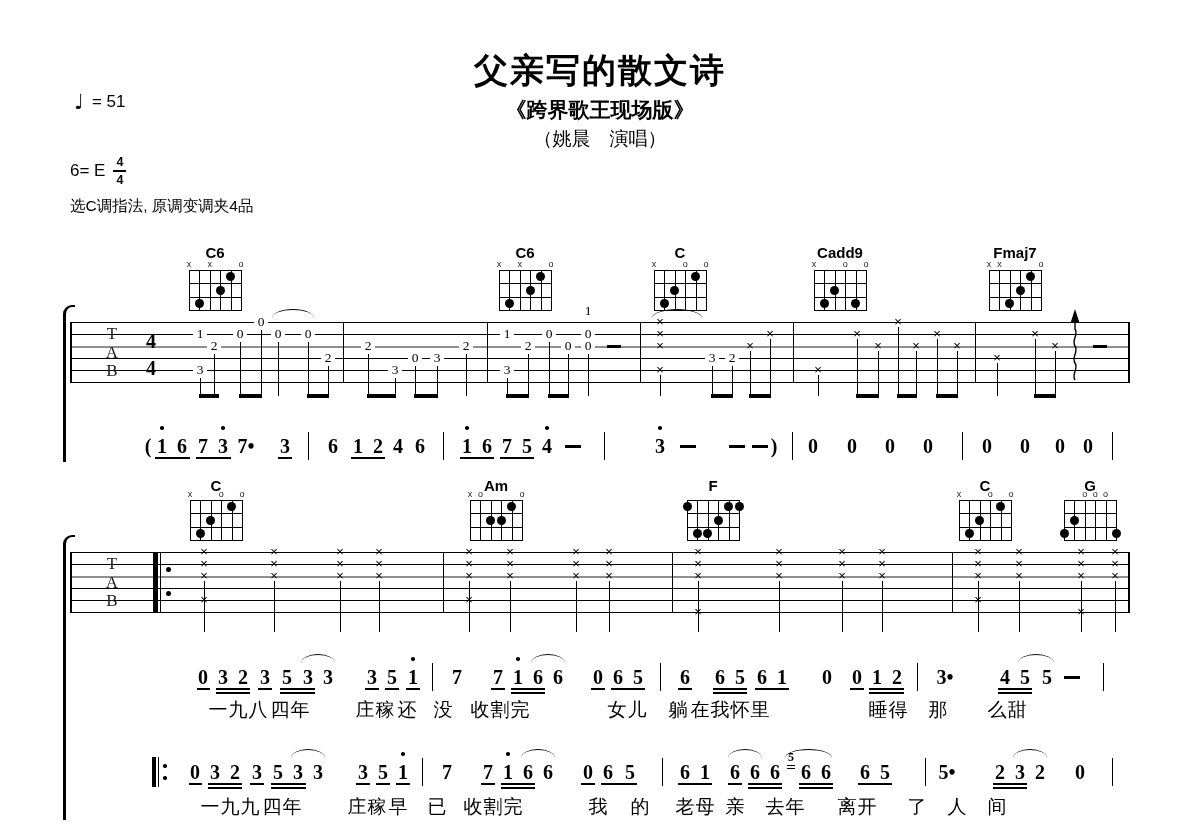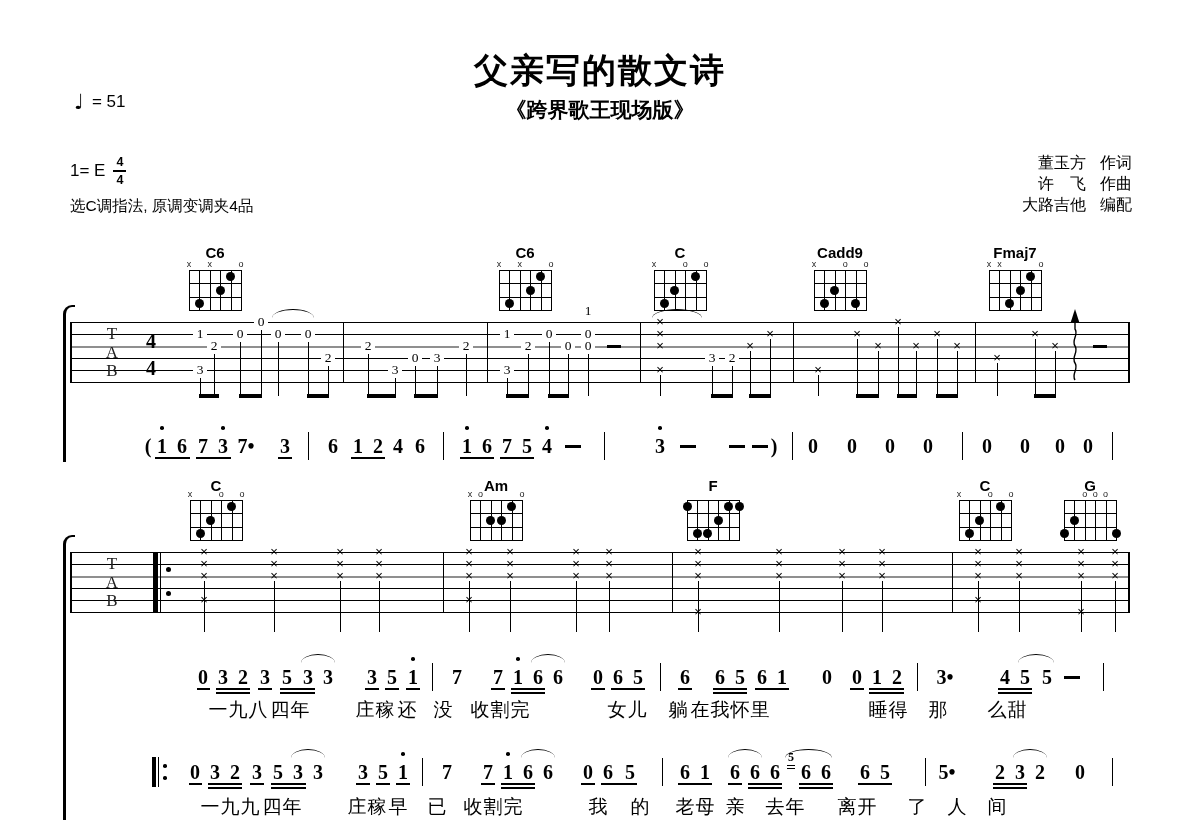--- a/index.html
+++ b/index.html
@@ -38,51 +38,38 @@
       font:400 16px "Liberation Sans",sans-serif;}
   .credit-line .cname{white-space:pre;}
   .credit-line .crole{margin-left:14px;}
 </style>
 </head>
 <body>
 
 <div id="page">
   <div id="song-title">父亲写的散文诗</div>
   <div id="song-subtitle">《跨界歌王现场版》</div>
+  <div id="performer">（姚晨　演唱）</div>
 
   <div id="tempo">
     <span class="glyph">♩</span>
     <span class="val">=  51</span>
   </div>
 
   <div id="keyline">
-    <span>1= E</span>
+    <span>6= E</span>
     <span class="frac">
       <span>4</span>
       <span class="fbar"></span>
       <span>4</span>
     </span>
   </div>
 
   <div id="capo">选C调指法, 原调变调夹4品</div>
 
-  <div id="credits">
-    <div class="credit-line">
-      <span class="cname">董玉方</span>
-      <span class="crole">作词</span>
-    </div>
-    <div class="credit-line">
-      <span class="cname">许　飞</span>
-      <span class="crole">作曲</span>
-    </div>
-    <div class="credit-line">
-      <span class="cname">大路吉他</span>
-      <span class="crole">编配</span>
-    </div>
-  </div>
 
   <div id="score">
       <div class="abs" style="left: 63px; top: 316px; width: 3px; height: 146px; background: rgb(0, 0, 0);"></div>
       <div class="abs curl" style="left: 63px; top: 305px; width: 9px; height: 11px;"></div>
       <div class="abs" style="left: 63px; top: 546px; width: 3px; height: 274px; background: rgb(0, 0, 0);"></div>
       <div class="abs curl" style="left: 63px; top: 535px; width: 9px; height: 11px;"></div>
       <div class="abs chordname" style="left: 181px; top: 244px; width: 68px; text-align: center;">C6</div>
       <div class="abs" style="left: 189px; top: 270px; width: 52px; height: 1px; background: rgb(0, 0, 0);"></div>
       <div class="abs" style="left: 189px; top: 283.333px; width: 52px; height: 1px; background: rgb(0, 0, 0);"></div>
       <div class="abs" style="left: 189px; top: 296.667px; width: 52px; height: 1px; background: rgb(0, 0, 0);"></div>

